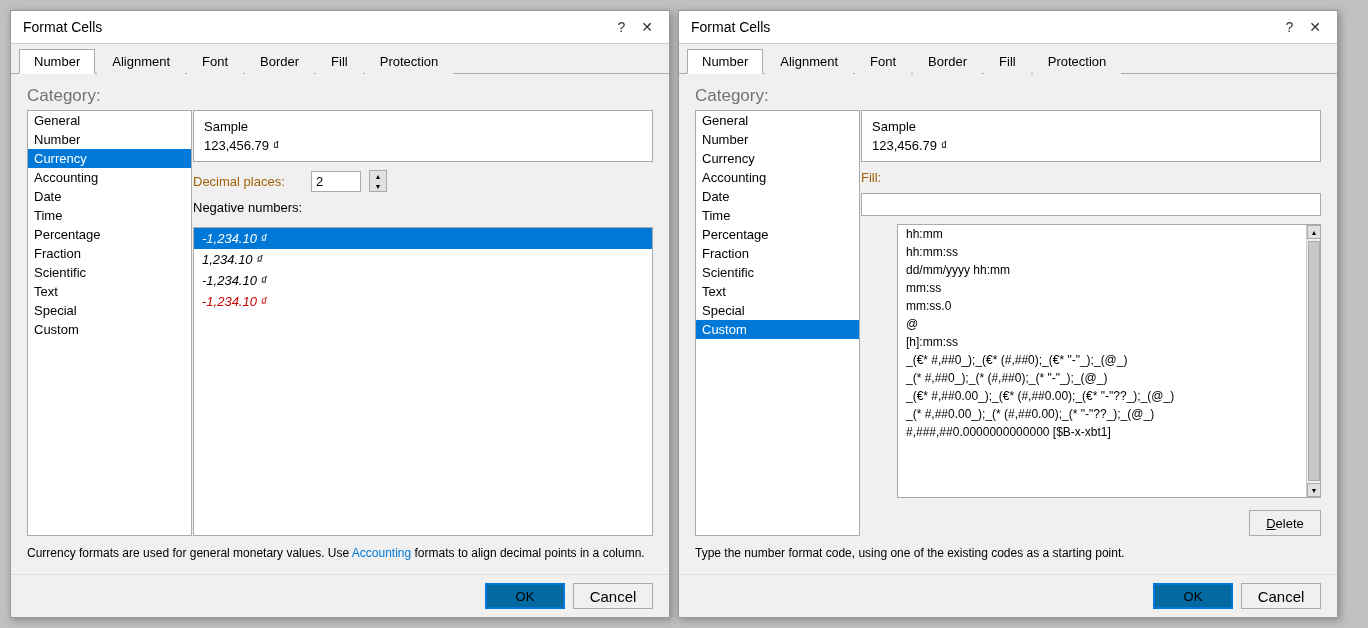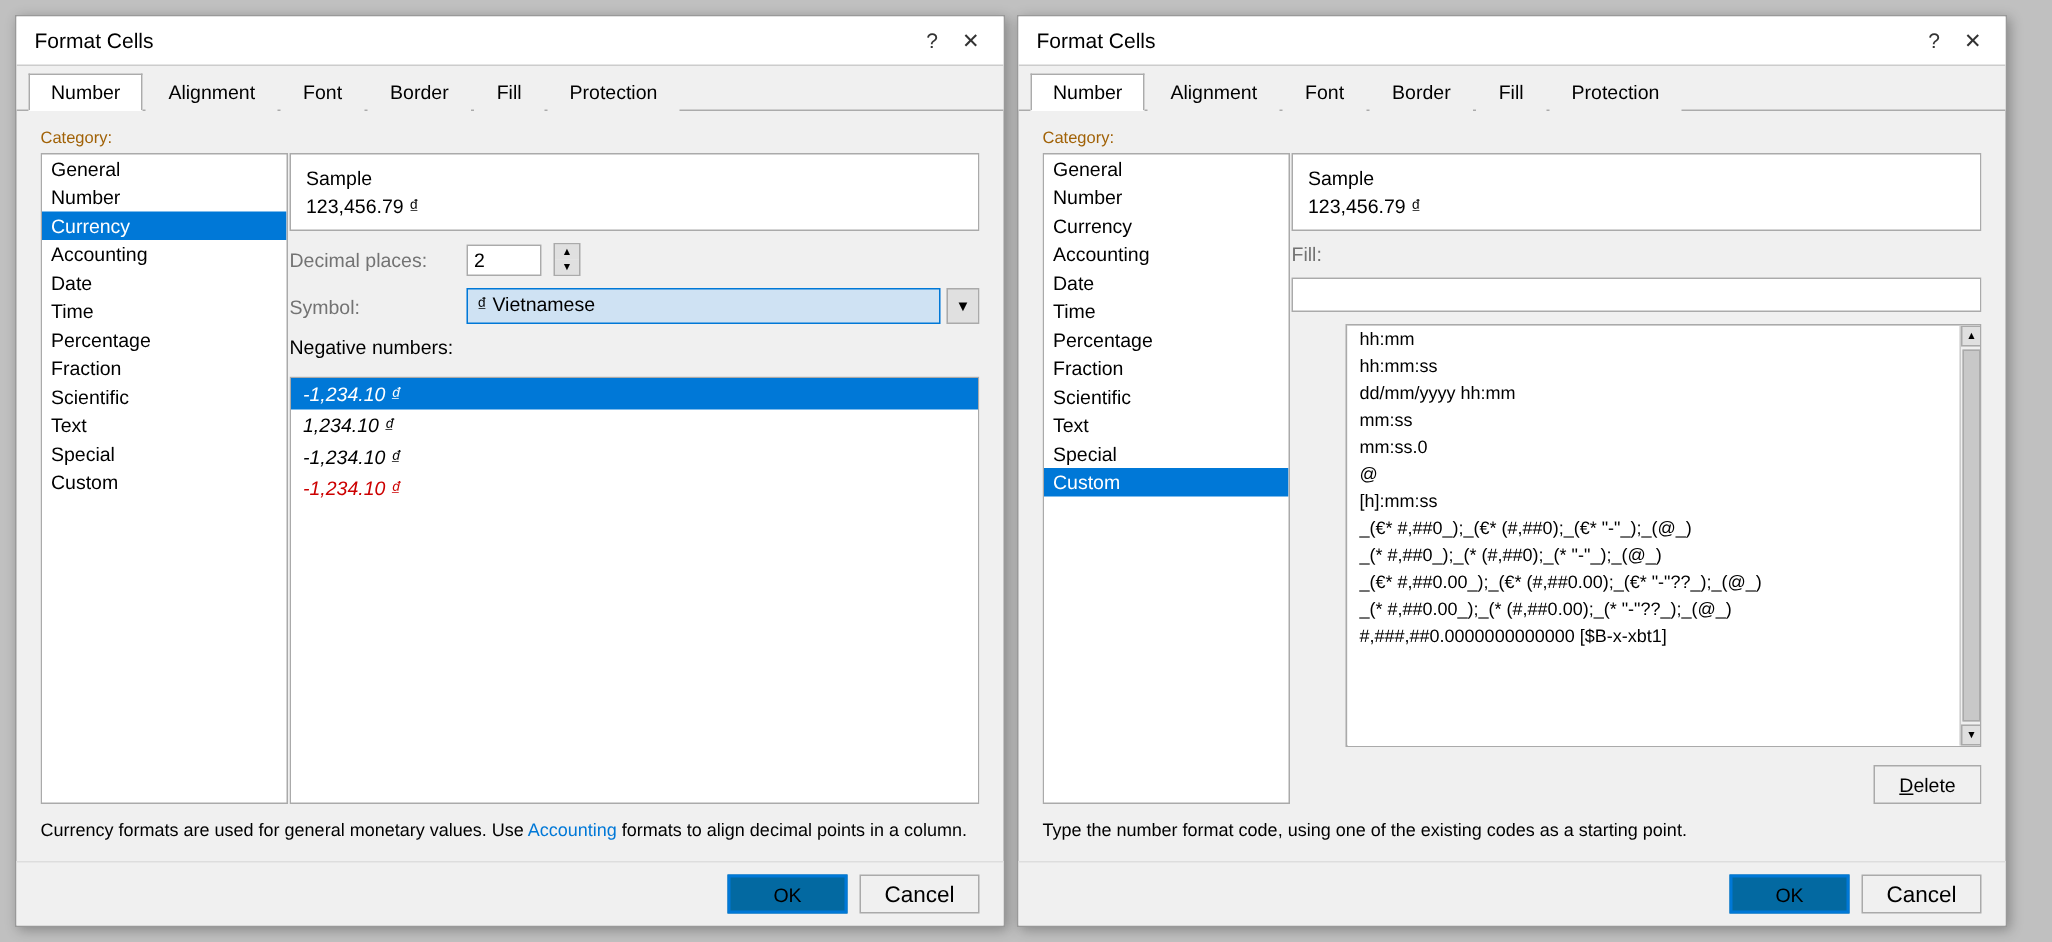--- a/index.html
+++ b/index.html
@@ -73,23 +73,23 @@
       z-index: 1;
     }
     .dialog-body {
       flex: 1;
       padding: 12px 16px;
       overflow: hidden;
       display: flex;
       flex-direction: column;
     }
     .category-label {
-      font-size: 11px;
+      font-size: 17px;
       margin-bottom: 4px;
-      color: #a16207;
+      color: #737373;
     }
     .main-row {
       display: flex;
       gap: 1px;
       flex: 1;
       overflow: hidden;
     }
     .category-list-container {
       width: 165px;
       border: 1px solid #aaa;
@@ -128,21 +128,21 @@
       font-size: 13px;
       color: #000;
     }
     .form-row {
       display: flex;
       align-items: center;
       gap: 8px;
     }
     .form-label {
       font-size: 13px;
-      color: #737373;
+      color: #a16207;
       min-width: 110px;
     }
     .decimal-input {
       width: 50px;
       border: 1px solid #aaa;
       padding: 2px 4px;
       font-size: 13px;
     }
     .spinner {
       display: flex;
@@ -317,27 +317,20 @@
         <div class="sample-box">
           <div class="sample-label">Sample</div>
           <div class="sample-value">123,456.79 ₫</div>
         </div>
         <div class="form-row">
           <span class="form-label">Decimal places:</span>
           <input class="decimal-input" type="text" value="2" style="">
           <div class="spinner">
             <button class="spin-btn">▲</button>
             <button class="spin-btn">▼</button>
-          </div>
-        </div>
-        <div class="form-row">
-          <span class="form-label">Symbol:</span>
-          <div class="symbol-select-container">
-            <div class="symbol-select">₫ Vietnamese</div>
-            <button class="dropdown-arrow-btn">▼</button>
           </div>
         </div>
         <div class="neg-numbers-label">Negative numbers:</div>
         <div class="neg-list-wrap">
           <div class="neg-list" id="negList1">
               <div class="neg-item selected">-1,234.10 ₫</div>
               <div class="neg-item">1,234.10 ₫</div>
               <div class="neg-item">-1,234.10 ₫</div>
               <div class="neg-item red">-1,234.10 ₫</div>
             </div>

